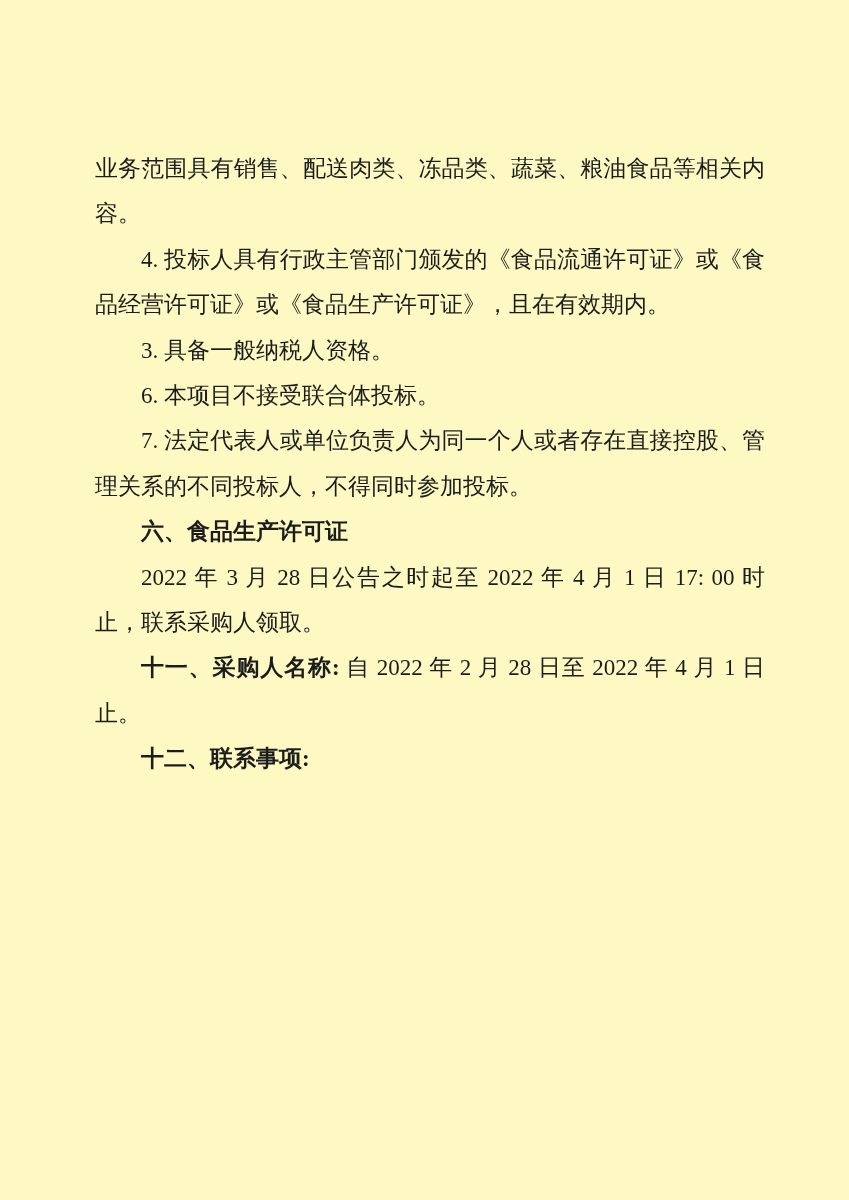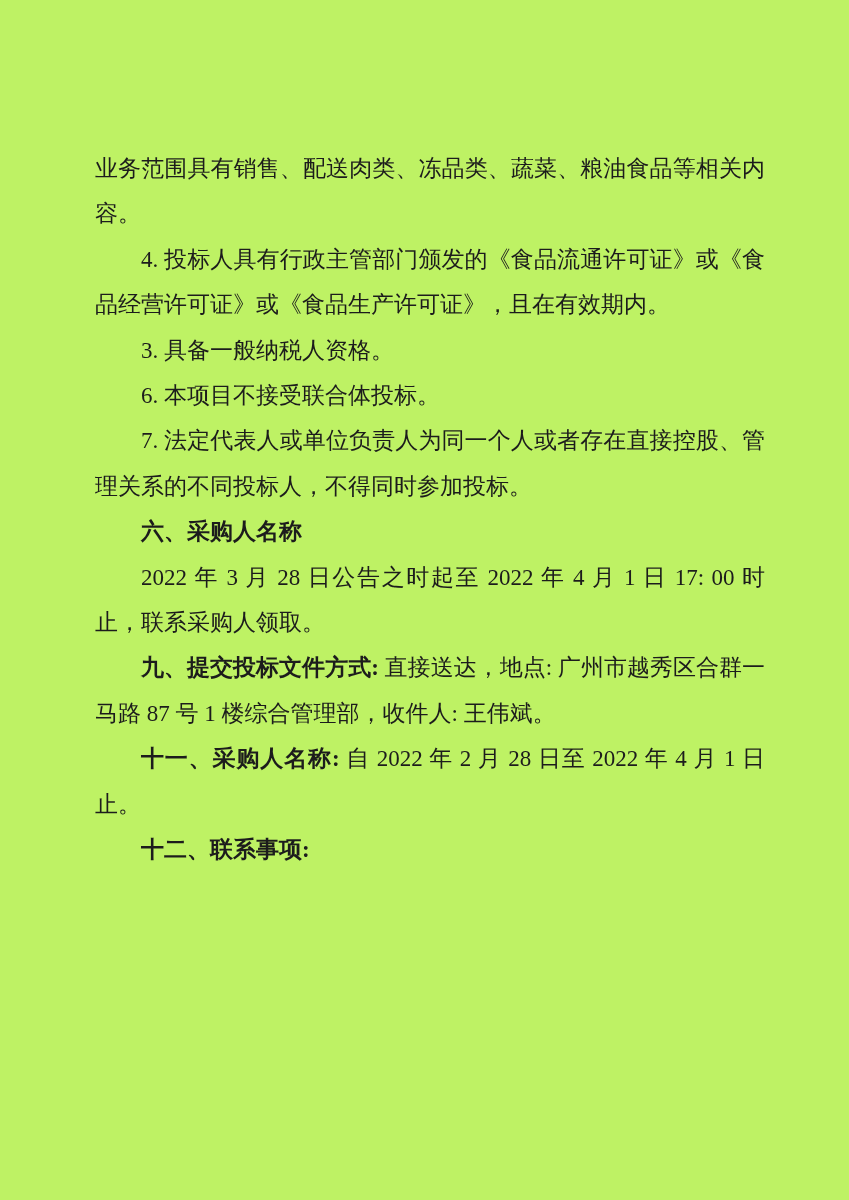--- a/index.html
+++ b/index.html
@@ -4,21 +4,21 @@
 <style>
   html, body {
     margin: 0;
     padding: 0;
     background: #ffffff;
   }
   .page {
     position: relative;
     width: 849px;
     height: 1200px;
-    background: #bef264;
+    background: #fef9c3;
     overflow: hidden;
   }
   .content {
     position: absolute;
     left: 95px;
     top: 146px;
     width: 670px;
   }
   .para {
     margin: 0;
@@ -48,27 +48,26 @@
     <p class="para"><span>业务范围具有销售、配送肉类、冻品类、蔬菜、粮油食品等相关内容。</span></p>
 
     <p class="para indent"><span>4. 投标人具有行政主管部门颁发的《食品流通许可证》或《食品经营许可证》或《食品生产许可证》，且在有效期内。</span></p>
 
     <p class="para indent"><span>3. 具备一般纳税人资格。</span></p>
 
     <p class="para indent"><span>6. 本项目不接受联合体投标。</span></p>
 
     <p class="para indent"><span>7. 法定代表人或单位负责人为同一个人或者存在直接控股、管理关系的不同投标人，不得同时参加投标。</span></p>
 
-    <p class="para indent"><span class="bold">六、采购人名称</span></p>
+    <p class="para indent"><span class="bold">六、食品生产许可证</span></p>
 
     <p class="para indent"><span>2022 年 3 月 28 日公告之时起至 2022 年 4 月 1 日 17: 00 时止，联系采购人领取。</span></p>
 
 
 
-    <p class="para indent"><span class="bold">九、提交投标文件方式:</span><span> 直接送达，地点: 广州市越秀区合群一马路 87 号 1 楼综合管理部，收件人: 王伟斌。</span></p>
 
 
     <p class="para indent"><span class="bold">十一、采购人名称:</span><span> 自 2022 年 2 月 28 日至 2022 年 4 月 1 日止。</span></p>
 
     <p class="para indent"><span class="bold">十二、联系事项:</span></p>
 
 
   </div>
 </div>
 

